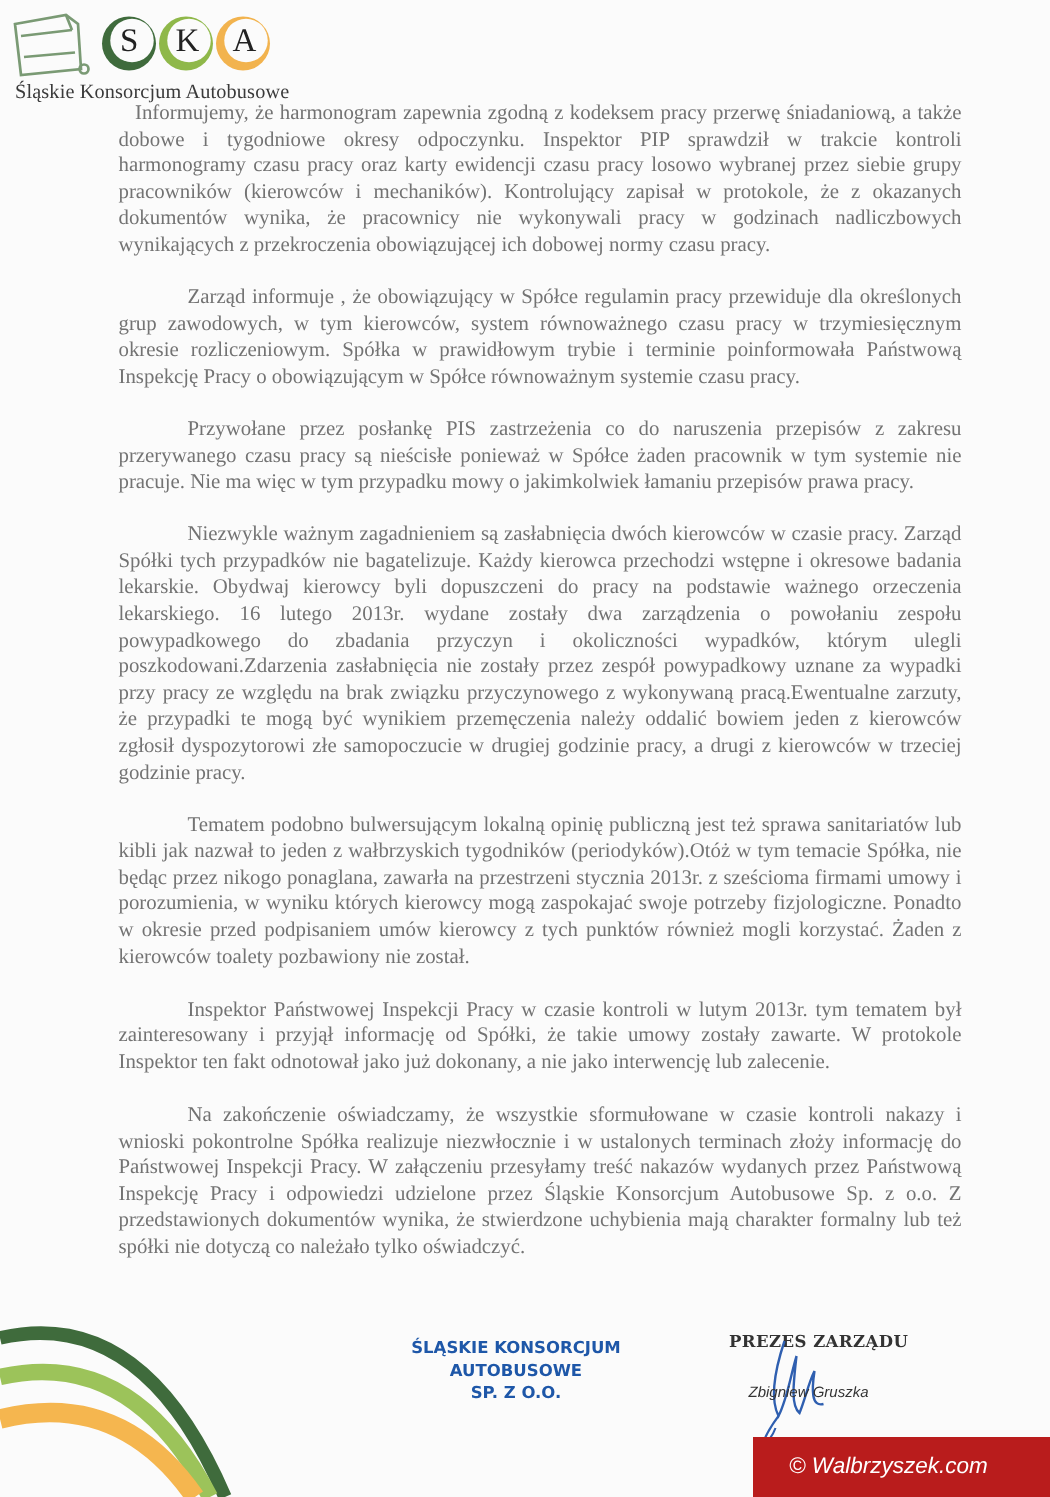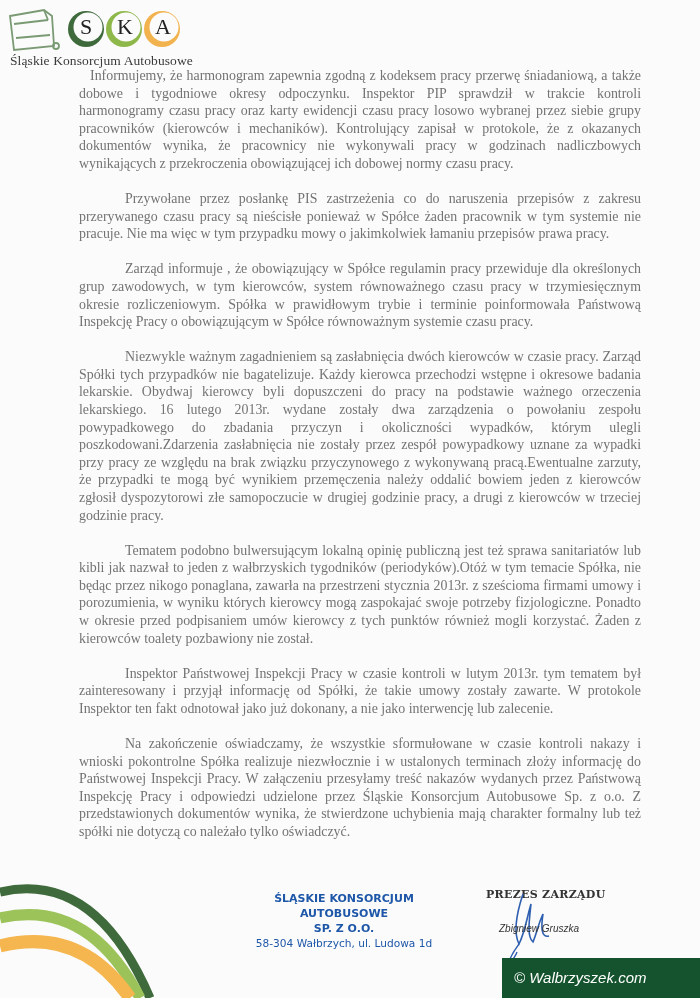--- a/index.html
+++ b/index.html
@@ -35,23 +35,23 @@
     color: #333; letter-spacing: 0.3px;
   }
   .sig-name {
     position: absolute; left: 499px; top: 923px;
     font-family: Liberation Sans, sans-serif; font-style: italic; font-size: 10px; color: #333;
   }
   .sig-scribble { position: absolute; left: 505px; top: 892px; }
   .arcs { position: absolute; left: 0; top: 870px; }
   .watermark {
     position: absolute; left: 502px; top: 958px; width: 198px; height: 40px;
-    background: #14532d; color: #fff;
+    background: #b91c1c; color: #fff;
     font-family: "Liberation Sans", sans-serif; font-style: italic; font-size: 15px;
-    line-height: 40px; padding-left: 12px; box-sizing: border-box;
+    line-height: 40px; padding-left: 24px; box-sizing: border-box;
   }
 </style>
 </head>
 <body>
 
 <div class="logo">
   <svg width="200" height="52" viewBox="0 0 200 52">
 
     <g fill="none" stroke="#7a9a74" stroke-width="1.8">
       <path d="M6 12 L40 6 L48 12 L50 42 L10 46 Z"></path>
@@ -77,38 +77,37 @@
     </g>
   </svg>
   <div style="position:absolute;left:76px;top:10px;font-family:'Liberation Serif',serif;font-size:22px;color:#222;">S</div>
   <div style="position:absolute;left:113px;top:10px;font-family:'Liberation Serif',serif;font-size:22px;color:#222;">K</div>
   <div style="position:absolute;left:151px;top:10px;font-family:'Liberation Serif',serif;font-size:22px;color:#222;">A</div>
   <div class="logo-caption">Śląskie Konsorcjum Autobusowe</div>
 </div>
 
 <div class="body-text">
   <p class="para first">Informujemy, że harmonogram zapewnia zgodną z kodeksem pracy przerwę śniadaniową, a także dobowe i tygodniowe okresy odpoczynku. Inspektor PIP sprawdził w trakcie kontroli harmonogramy czasu pracy oraz karty ewidencji czasu pracy losowo wybranej przez siebie grupy pracowników (kierowców i mechaników). Kontrolujący zapisał w protokole, że z okazanych dokumentów wynika, że pracownicy nie wykonywali pracy w godzinach nadliczbowych wynikających z przekroczenia obowiązującej ich dobowej normy czasu pracy.</p>
+  <p class="para">Zarząd informuje , że obowiązujący w Spółce regulamin pracy przewiduje dla określonych grup zawodowych, w tym kierowców, system równoważnego czasu pracy w trzymiesięcznym okresie rozliczeniowym. Spółka w prawidłowym trybie i terminie poinformowała Państwową Inspekcję Pracy o obowiązującym w Spółce równoważnym systemie czasu pracy.</p>
   <p class="para">Przywołane przez posłankę PIS zastrzeżenia co do naruszenia przepisów z zakresu przerywanego czasu pracy są nieścisłe ponieważ w Spółce żaden pracownik w tym systemie nie pracuje. Nie ma więc w tym przypadku mowy o jakimkolwiek łamaniu przepisów prawa pracy.</p>
-  <p class="para">Zarząd informuje , że obowiązujący w Spółce regulamin pracy przewiduje dla określonych grup zawodowych, w tym kierowców, system równoważnego czasu pracy w trzymiesięcznym okresie rozliczeniowym. Spółka w prawidłowym trybie i terminie poinformowała Państwową Inspekcję Pracy o obowiązującym w Spółce równoważnym systemie czasu pracy.</p>
   <p class="para">Niezwykle ważnym zagadnieniem są zasłabnięcia dwóch kierowców w czasie pracy. Zarząd Spółki tych przypadków nie bagatelizuje. Każdy kierowca przechodzi wstępne i okresowe badania lekarskie. Obydwaj kierowcy byli dopuszczeni do pracy na podstawie ważnego orzeczenia lekarskiego. 16 lutego 2013r. wydane zostały dwa zarządzenia o powołaniu zespołu powypadkowego do zbadania przyczyn i okoliczności wypadków, którym ulegli poszkodowani.Zdarzenia zasłabnięcia nie zostały przez zespół powypadkowy uznane za wypadki przy pracy ze względu na brak związku przyczynowego z wykonywaną pracą.Ewentualne zarzuty, że przypadki te mogą być wynikiem przemęczenia należy oddalić bowiem jeden z kierowców zgłosił dyspozytorowi złe samopoczucie w drugiej godzinie pracy, a drugi z kierowców w trzeciej godzinie pracy.</p>
   <p class="para">Tematem podobno bulwersującym lokalną opinię publiczną jest też sprawa sanitariatów lub kibli jak nazwał to jeden z wałbrzyskich tygodników (periodyków).Otóż w tym temacie Spółka, nie będąc przez nikogo ponaglana, zawarła na przestrzeni stycznia 2013r. z sześcioma firmami umowy i porozumienia, w wyniku których kierowcy mogą zaspokajać swoje potrzeby fizjologiczne. Ponadto w okresie przed podpisaniem umów kierowcy z tych punktów również mogli korzystać. Żaden z kierowców toalety pozbawiony nie został.</p>
   <p class="para">Inspektor Państwowej Inspekcji Pracy w czasie kontroli w lutym 2013r. tym tematem był zainteresowany i przyjął informację od Spółki, że takie umowy zostały zawarte. W protokole Inspektor ten fakt odnotował jako już dokonany, a nie jako interwencję lub zalecenie.</p>
   <p class="para">Na zakończenie oświadczamy, że wszystkie sformułowane w czasie kontroli nakazy i wnioski pokontrolne Spółka realizuje niezwłocznie i w ustalonych terminach złoży informację do Państwowej Inspekcji Pracy. W załączeniu przesyłamy treść nakazów wydanych przez Państwową Inspekcję Pracy i odpowiedzi udzielone przez Śląskie Konsorcjum Autobusowe Sp. z o.o. Z przedstawionych dokumentów wynika, że stwierdzone uchybienia mają charakter formalny lub też spółki nie dotyczą co należało tylko oświadczyć.</p>
 </div>
 
 <svg class="arcs" width="170" height="128" viewBox="0 0 170 128">
   <path d="M0 22 Q95 0 150 128" fill="none" stroke="#3f6b3c" stroke-width="9"></path>
   <path d="M0 48 Q88 28 140 128" fill="none" stroke="#9cc35a" stroke-width="11"></path>
   <path d="M0 76 Q80 56 130 128" fill="none" stroke="#f5b64f" stroke-width="13"></path>
 </svg>
 
 <div class="stamp">
   <div class="b">ŚLĄSKIE KONSORCJUM AUTOBUSOWE</div>
   <div class="b">SP. Z O.O.</div>
-  <div>58-304 Wałbrzych, ul. Ludowa 1d</div>
 </div>
 
 <div class="sig-title">PREZES ZARZĄDU</div>
 <svg class="sig-scribble" width="50" height="75" viewBox="0 0 50 75">
   <path d="M18 2 C12 20 8 40 14 52 C20 40 22 25 26 12 C24 30 22 45 28 50 C32 40 34 30 38 22 C36 35 36 46 44 44" fill="none" stroke="#2f5fb0" stroke-width="1.6"></path>
   <path d="M14 52 C8 60 4 68 2 74 C6 70 10 66 12 60" fill="none" stroke="#2f5fb0" stroke-width="1.4"></path>
 </svg>
 <div class="sig-name">Zbigniew Gruszka</div>
 
 <div class="watermark">© Walbrzyszek.com</div>

